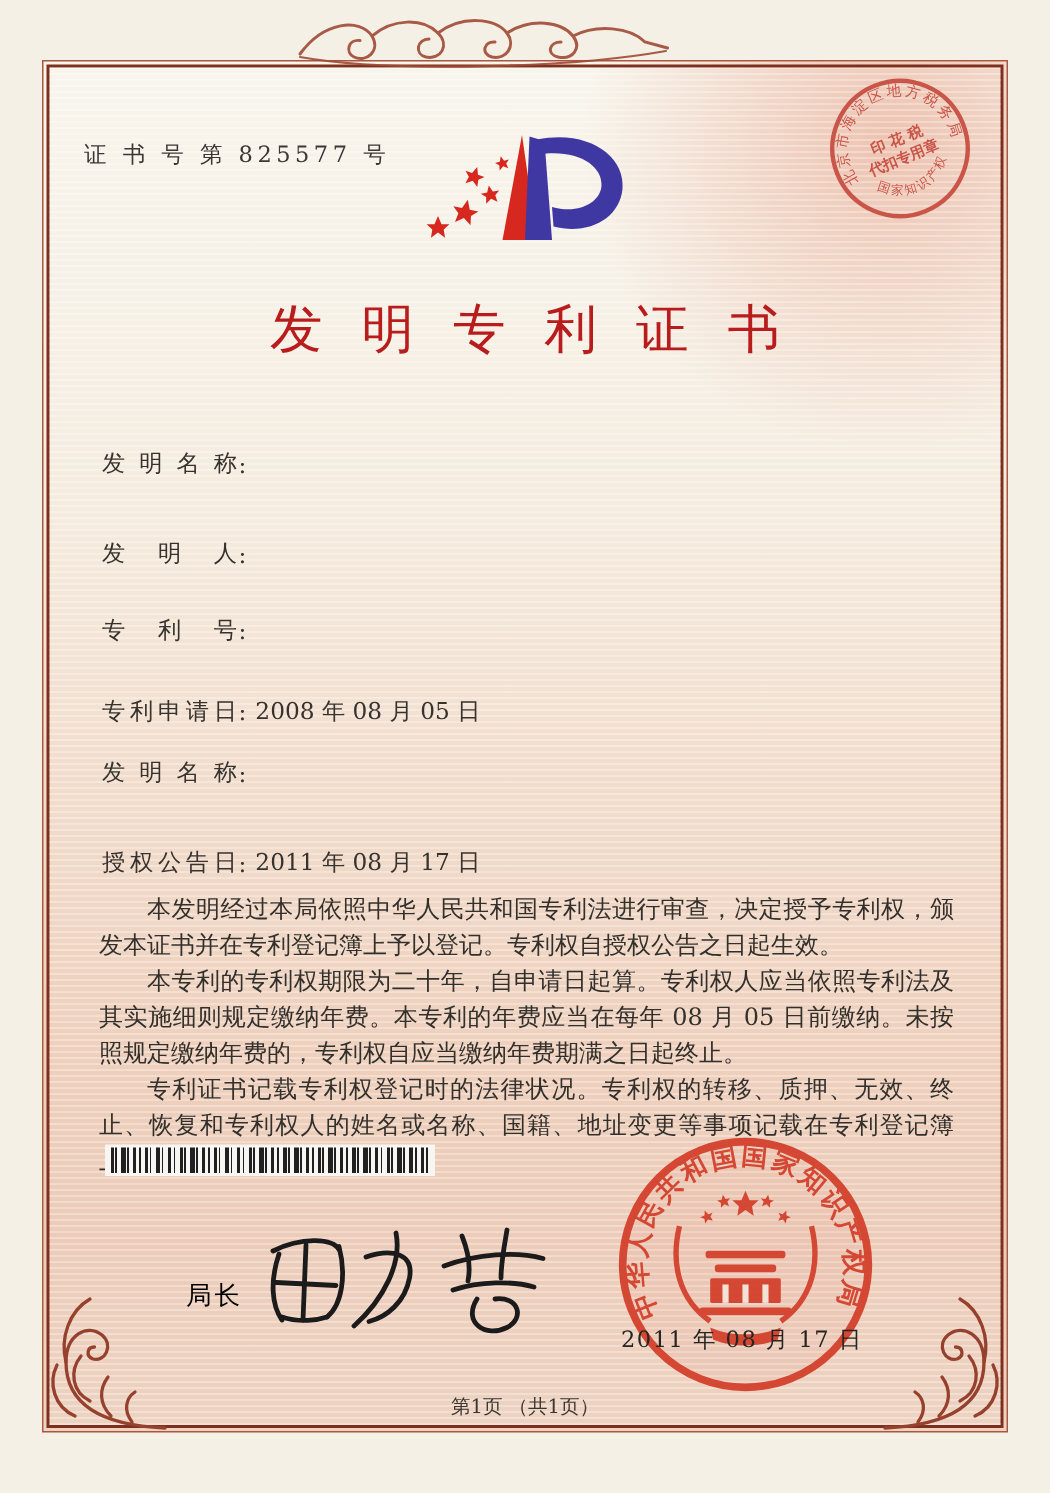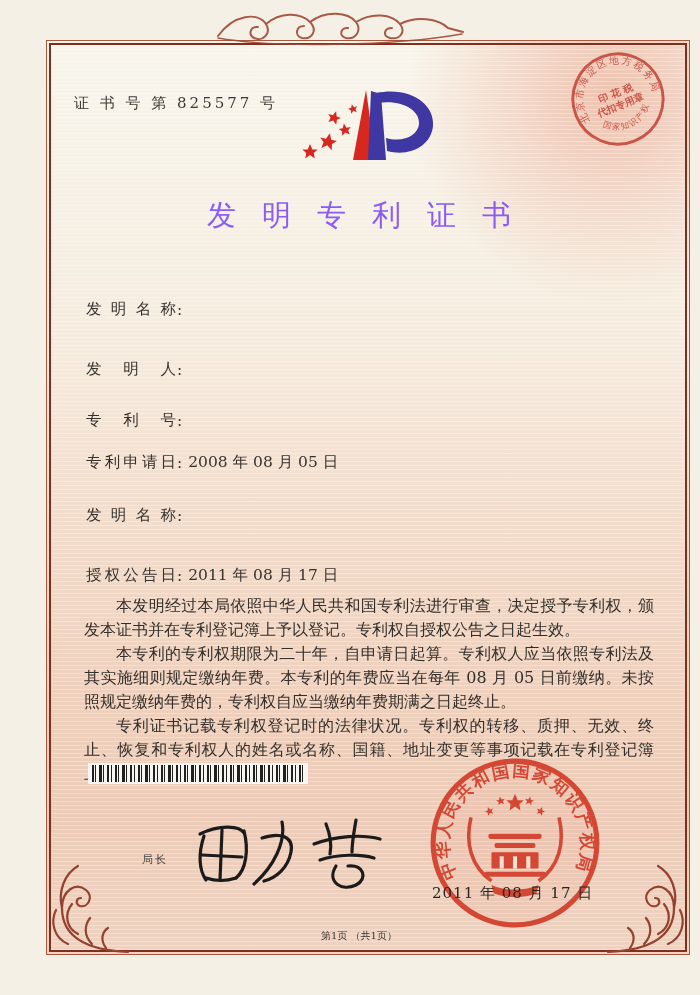--- a/index.html
+++ b/index.html
@@ -1,49 +1,49 @@
 <!DOCTYPE html>
 <html><head>
 <meta charset="utf-8">
 <style>
   html,body{margin:0;padding:0;}
   body{width:700px;height:995px;position:relative;overflow:hidden;
        background:#f4f0e5;font-family:"DejaVu Serif","Liberation Serif",serif;color:#2e2b28;}
-  .page{position:absolute;inset:0;margin-left:18px;}
+  .page{position:absolute;inset:0;}
   
   .frame{position:absolute;left:28px;top:40px;width:642px;height:913px;
          border:1px solid #a9573e;
          background:
            radial-gradient(circle at 88% 6%, rgba(235,185,165,.85), rgba(235,185,165,0) 20%),
            linear-gradient(180deg,#f8f5ec 0%,#f6f1e7 16%,#f5ecdf 32%,#f2ddcd 52%,#eed0bd 72%,#ecccb9 86%,#eed3c2 100%);}
   .frame::before{content:"";position:absolute;inset:2px;border:2px solid #7e2f1e;pointer-events:none;}
   .frame::after{content:"";position:absolute;inset:4px;pointer-events:none;
          background:repeating-linear-gradient(180deg,rgba(255,255,255,.30) 0 1px,rgba(255,255,255,0) 1px 4px);}
   .abs{position:absolute;}
   .cert-no{left:56px;top:94px;font-size:15px;letter-spacing:3px;color:#3c3733;}
-  .title{left:0;top:196px;width:100%;text-align:center;font-size:29px;color:#8b5cf6;
+  .title{left:0;top:196px;width:100%;text-align:center;font-size:35px;color:#b91c1c;
          letter-spacing:26px;text-indent:26px;font-weight:500;}
   .field{left:68px;width:566px;font-size:15.5px;color:#36322e;display:flex;align-items:center;z-index:3;}
   .field .lab{display:inline-block;width:90px;text-align:justify;text-align-last:justify;flex:none;}
   .field .col{flex:none;margin:0 6px 0 1px;}
   .field .val{white-space:pre-line;line-height:25px;}
   .body-text{left:66px;top:594px;width:570px;font-size:16px;line-height:24px;
              color:#33302c;text-align:justify;z-index:3;}
   .body-text p{margin:0;text-indent:2em;}
   .barcode-wrap{left:70px;top:763px;background:#f7f6f2;padding:2px 4px;z-index:3;}
   .barcode{width:212px;height:17px;
     background:repeating-linear-gradient(90deg,
       #20201e 0 2px,#f7f6f2 2px 3px,#20201e 3px 4px,#f7f6f2 4px 7px,
       #20201e 7px 10px,#f7f6f2 10px 11px,#20201e 11px 12px,#f7f6f2 12px 15px,
       #20201e 15px 17px,#f7f6f2 17px 19px,#20201e 19px 20px,#f7f6f2 20px 23px);}
-  .director{left:124px;top:852px;font-size:11px;letter-spacing:2px;color:#404040;z-index:4;}
+  .director{left:124px;top:852px;font-size:17px;letter-spacing:2px;color:#000000;z-index:4;}
   .sig{left:168px;top:808px;z-index:4;}
   .seal{left:410px;top:756px;width:174px;height:174px;opacity:.92;z-index:2;}
   .seal-date{left:414px;top:884px;width:170px;font-size:15px;letter-spacing:1px;color:#262522;z-index:4;}
-  .footer{left:0;top:929px;width:100%;text-align:center;font-size:10px;color:#3a3631;z-index:3;}
+  .footer{left:0;top:929px;width:100%;text-align:center;font-size:13px;color:#3a3631;z-index:3;}
   .tax-stamp{left:551px;top:50px;width:98px;height:98px;transform:rotate(-22deg);opacity:.88;z-index:3;}
   .logo{left:278px;top:86px;width:150px;height:102px;z-index:3;}
   .orn-top{left:196px;top:8px;width:250px;height:42px;z-index:2;}
   .orn-bl{left:24px;top:856px;width:90px;height:100px;z-index:2;}
   .orn-br{left:586px;top:856px;width:90px;height:100px;transform:scaleX(-1);z-index:2;}
   svg{display:block;}
 </style>
 </head>
 <body>
 
@@ -126,21 +126,21 @@
       <span class="col">:</span>
   </div>
   <div class="abs field" style="top:359px">
     <span class="lab">发明人</span>
       <span class="col">:</span>
   </div>
   <div class="abs field" style="top:410px">
     <span class="lab">专利号</span>
       <span class="col">:</span>
   </div>
-  <div class="abs field" style="top:450px">
+  <div class="abs field" style="top:462px">
     <span class="lab">专利申请日</span>
       <span class="col">:</span>
     <span class="val">2008 年 08 月 05 日</span>
   </div>
   <div class="abs field" style="top:505px">
     <span class="lab">发明名称</span>
       <span class="col">:</span>
   </div>
   <div class="abs field" style="top:563px">
     <span class="lab">授权公告日</span>

